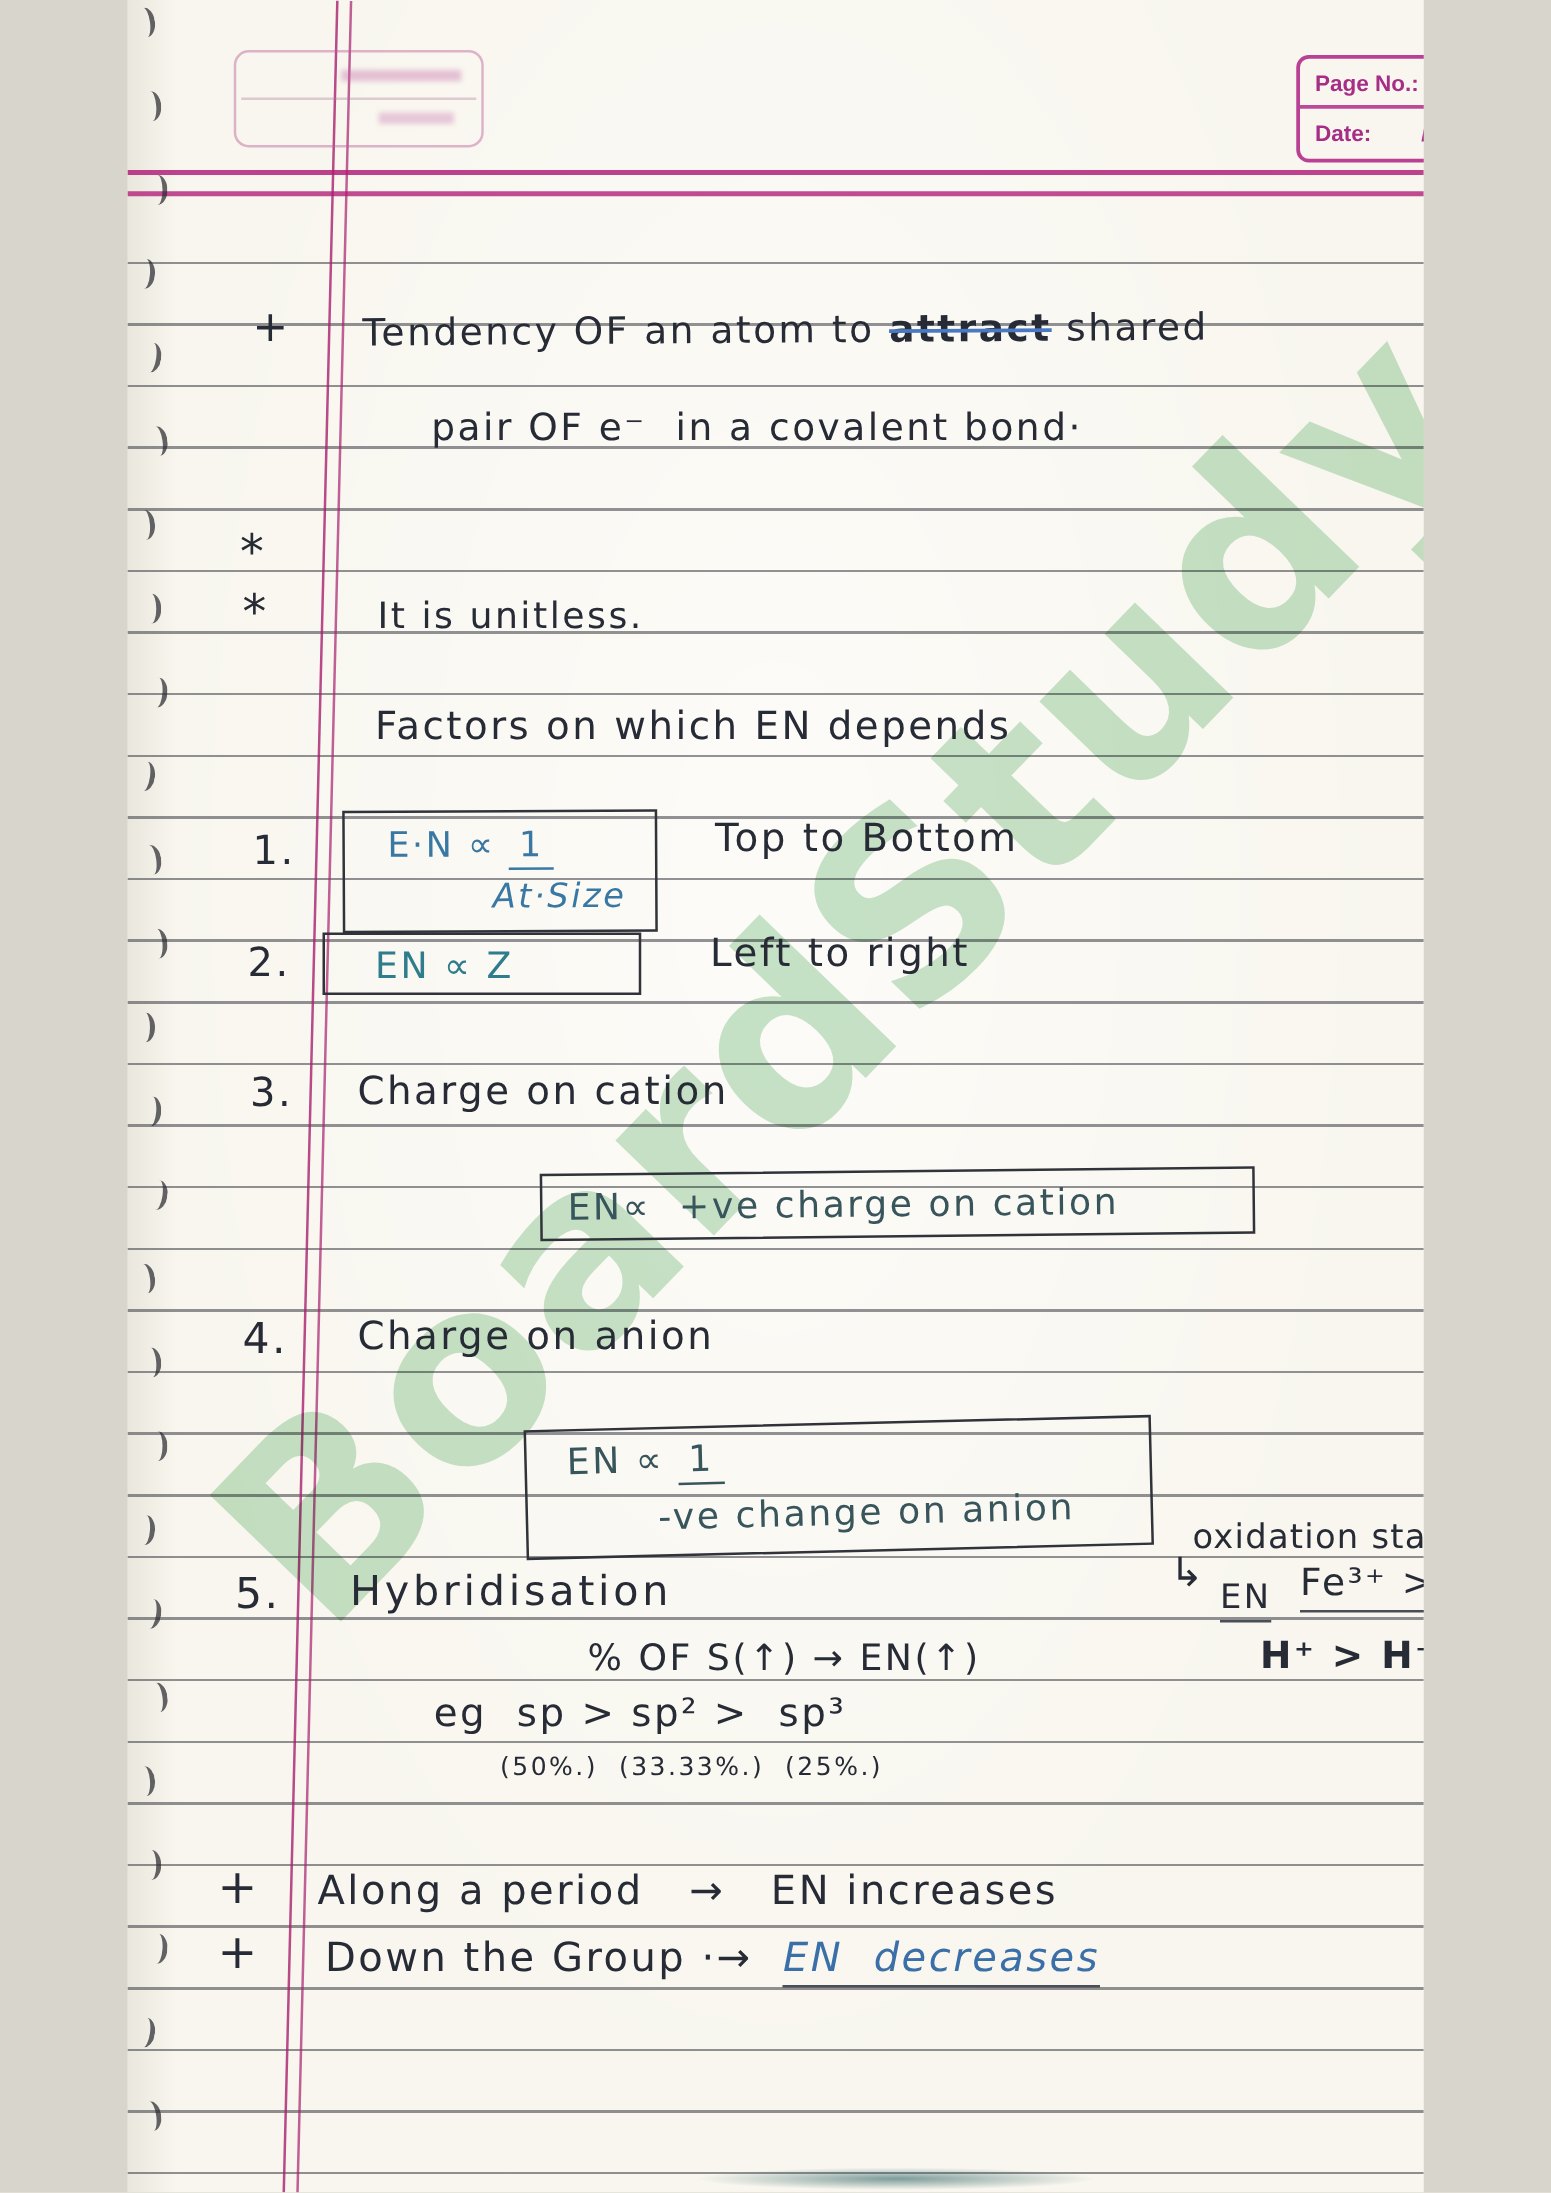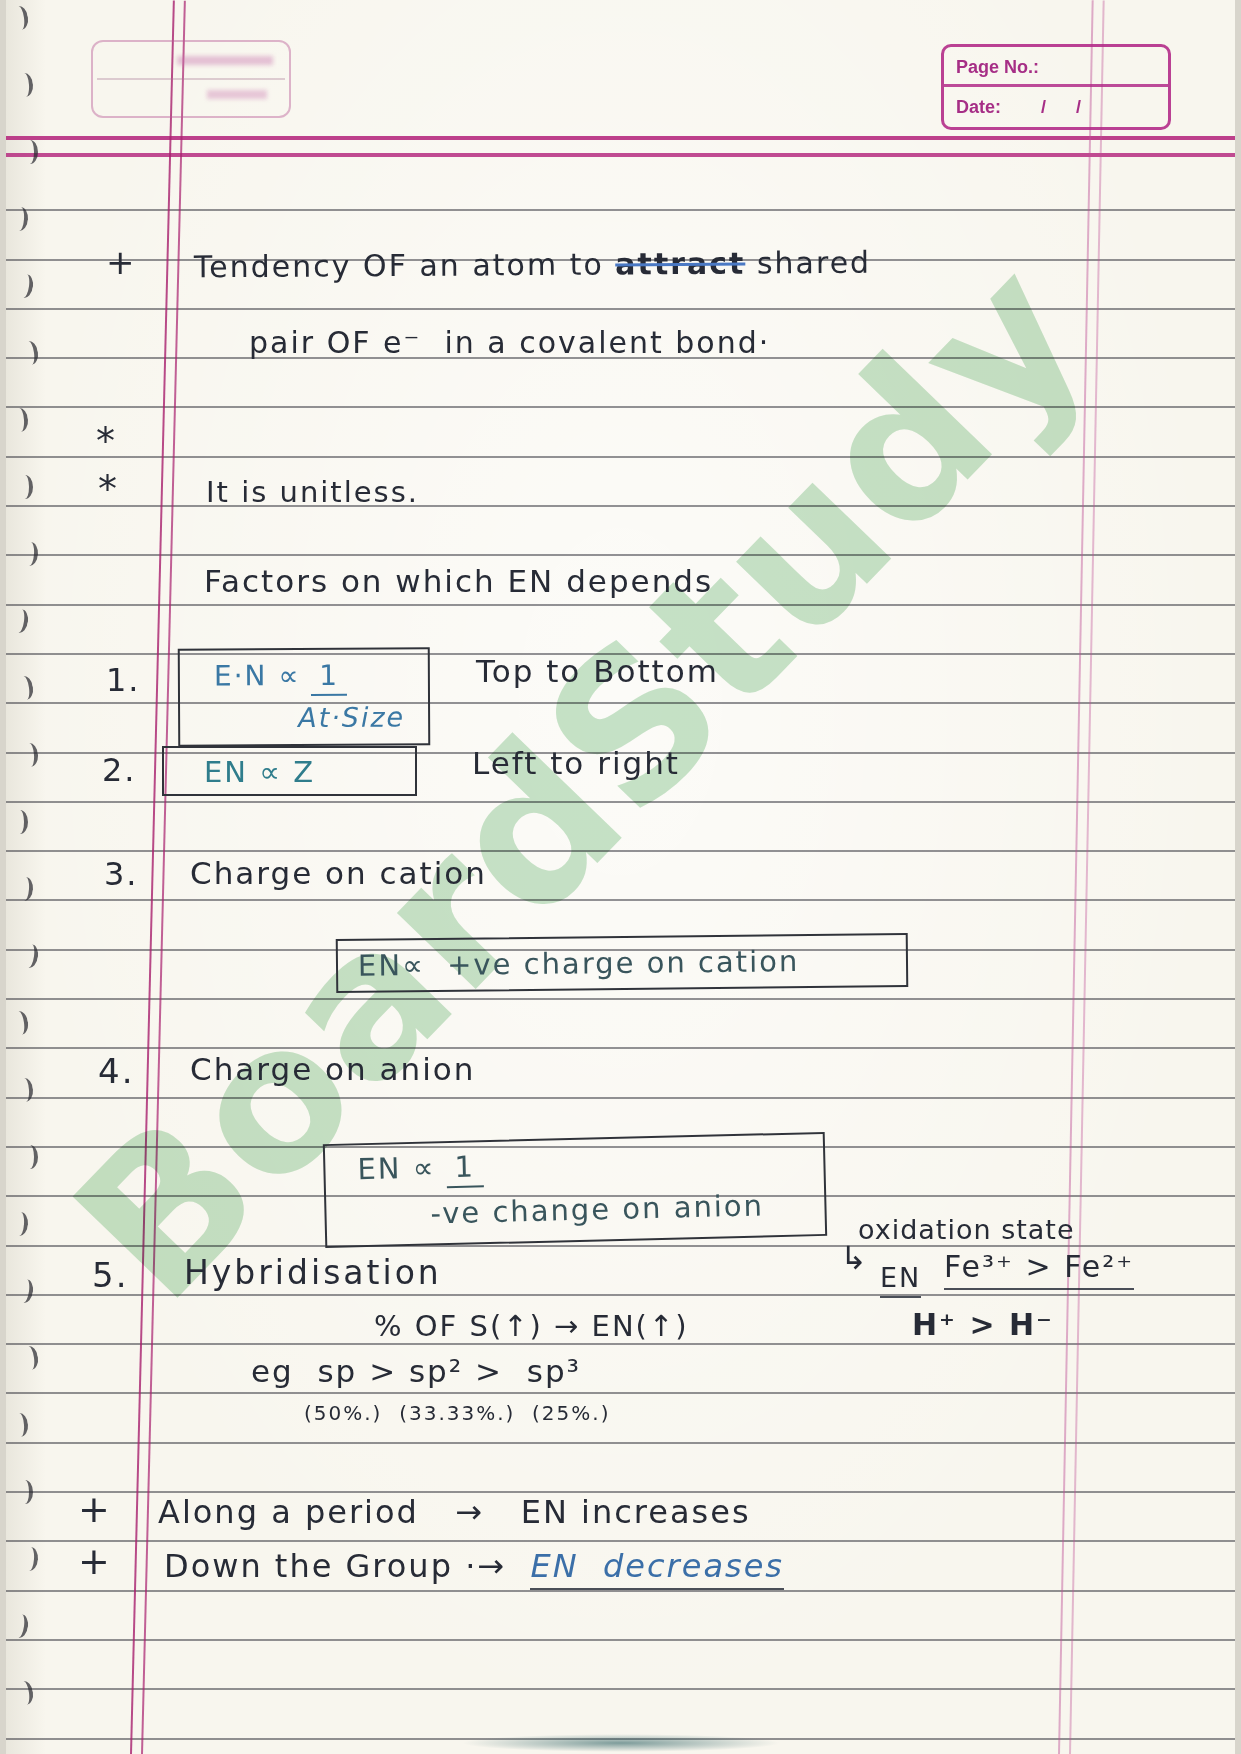--- a/index.html
+++ b/index.html
@@ -1,18 +1,18 @@
 <!DOCTYPE html>
 <html><head>
 <meta charset="utf-8">
 <style>
   html,body{margin:0;padding:0;background:#d8d5cc;}
   .page{
     position:relative;
-    width:1229px;height:1754px;
+    width:1037px;height:1754px;
     margin:0 auto;
     background:
       radial-gradient(ellipse at 50% 40%, rgba(255,255,255,.6), rgba(0,0,0,0) 70%),
       linear-gradient(90deg, rgba(190,185,170,.25) 0, rgba(0,0,0,0) 40px),
       #f8f6ee;
     overflow:hidden;
     font-family:"DejaVu Sans",sans-serif;
   }
   
   .rules{

